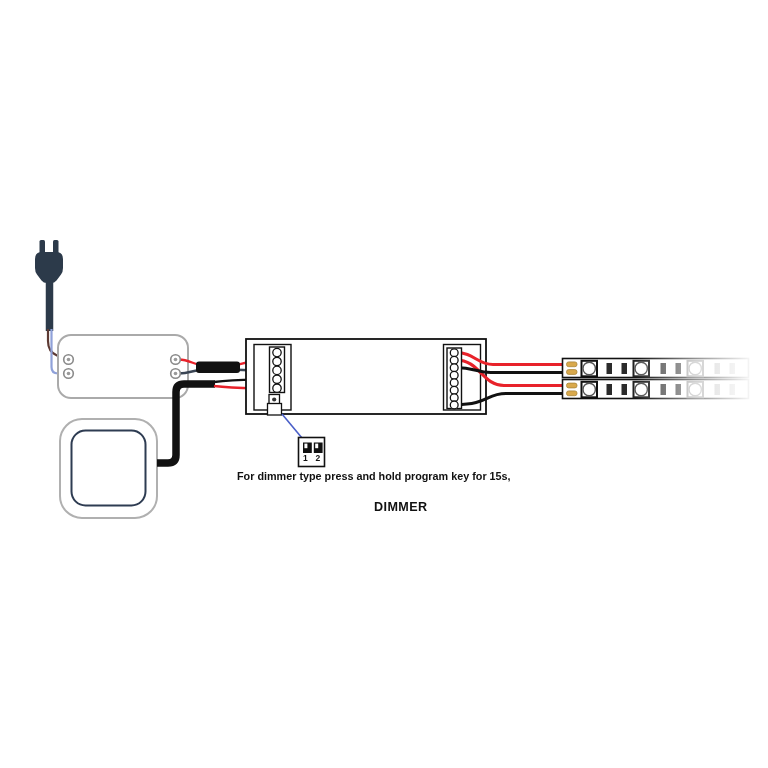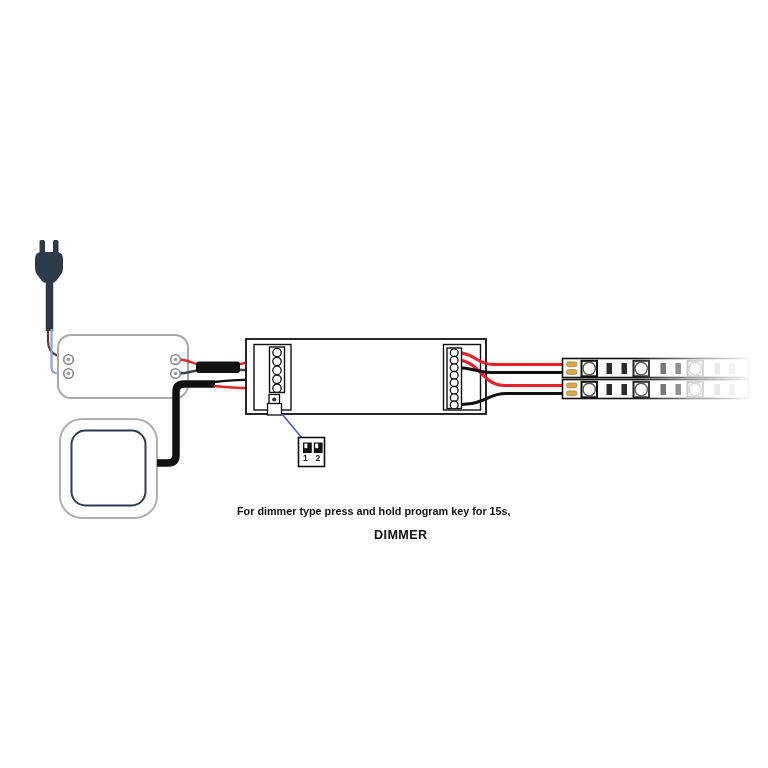--- a/index.html
+++ b/index.html
@@ -8,24 +8,23 @@
     width:768px;height:768px;
     background:#ffffff;
     font-family:"Liberation Sans", sans-serif;
     overflow:hidden;
   }
   .stage svg{position:absolute;left:0;top:0;}
   .instructions{
     position:absolute;left:237px;top:470px;
     font-size:10.8px;line-height:13.5px;font-weight:600;color:#111;
     white-space:nowrap;
-    margin-top:35px;
   }
   .device-label{
-    position:absolute;left:374px;top:528px;
+    position:absolute;left:374px;top:500px;
     font-size:12.6px;font-weight:700;letter-spacing:0.4px;color:#111;
   }
   .dip-labels{
     position:absolute;left:299px;top:452.5px;width:25px;
     display:flex;justify-content:space-around;
     font-size:8.5px;font-weight:700;color:#111;
   }
 </style>
 </head>
 <body>

